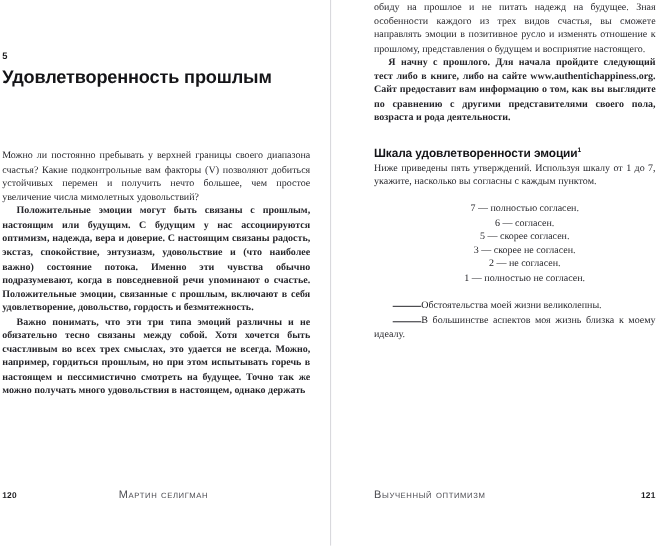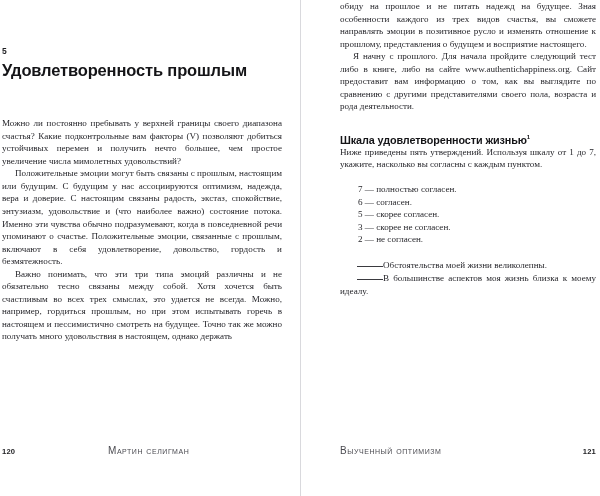--- a/index.html
+++ b/index.html
@@ -56,34 +56,35 @@
     font-size: 16.5px;
     font-weight: 700;
     color: #141417;
     margin: 5px 0 12px 0;
     letter-spacing: -0.15px;
     line-height: 1.1;
   }
 
   
   .body-block {
-    margin-top: 38px;
+    margin-top: 56px;
   }
   p.para {
     font-size: 9.1px;
     line-height: 12.55px;
     text-align: justify;
     margin: 0;
     text-indent: 0;
     hyphens: auto;
     -webkit-hyphens: auto;
     color: #26262b;
   }
   p.para + p.para {
     text-indent: 13px;
+    font-weight: bold;
   }
 
   
   .right-top {
   }
   .sub-head {
     font-family: "Liberation Sans", sans-serif;
     font-size: 10.8px;
     font-weight: 700;
     color: #141417;
@@ -95,20 +96,21 @@
     vertical-align: super;
     font-weight: 700;
   }
   .intro-para {
     margin-top: 9px;
   }
   .scale-list {
     list-style: none;
     margin: 12px 0 0 0;
     padding: 0 0 0 18px;
+    text-align: center;
   }
   .scale-list li {
     font-size: 9.1px;
     line-height: 12.5px;
     color: #26262b;
     white-space: nowrap;
   }
   .statements {
     margin-top: 13px;
   }
@@ -183,31 +185,32 @@
   <div class="gutter"></div>
 
   <div class="page page-right">
 
     <div class="right-top">
       <p class="para">обиду на прошлое и не питать надежд на будущее. Зная особенности каждого из трех видов счастья, вы сможете направлять эмоции в позитивное русло и изменять отношение к прошлому, представления о будущем и восприятие настоящего.</p>
       <p class="para">Я начну с прошлого. Для начала пройдите следующий тест либо в книге, либо на сайте www.authentichappiness.org. Сайт предоставит вам информацию о том, как вы выглядите по сравнению с другими представителями своего пола, возраста и рода деятельности.</p>
     </div>
 
     <h2 class="sub-head">
-      <span>Шкала удовлетворенности жизнью</span><sup>1</sup>
+      <span>Шкала удовлетворенности эмоции</span><sup>1</sup>
     </h2>
 
     <p class="para intro-para">Ниже приведены пять утверждений. Используя шкалу от 1 до 7, укажите, насколько вы согласны с каждым пунктом.</p>
 
     <ul class="scale-list">
       <li>7 — полностью согласен.</li>
       <li>6 — согласен.</li>
       <li>5 — скорее согласен.</li>
       <li>3 — скорее не согласен.</li>
       <li>2 — не согласен.</li>
+      <li>1 — полностью не согласен.</li>
     </ul>
 
     <div class="statements">
       <p class="statement">
         <span class="blank"></span><span>Обстоятельства моей жизни великолепны.</span>
       </p>
       <p class="statement">
         <span class="blank"></span><span>В большинстве аспектов моя жизнь близка к моему идеалу.</span>
       </p>
     </div>

